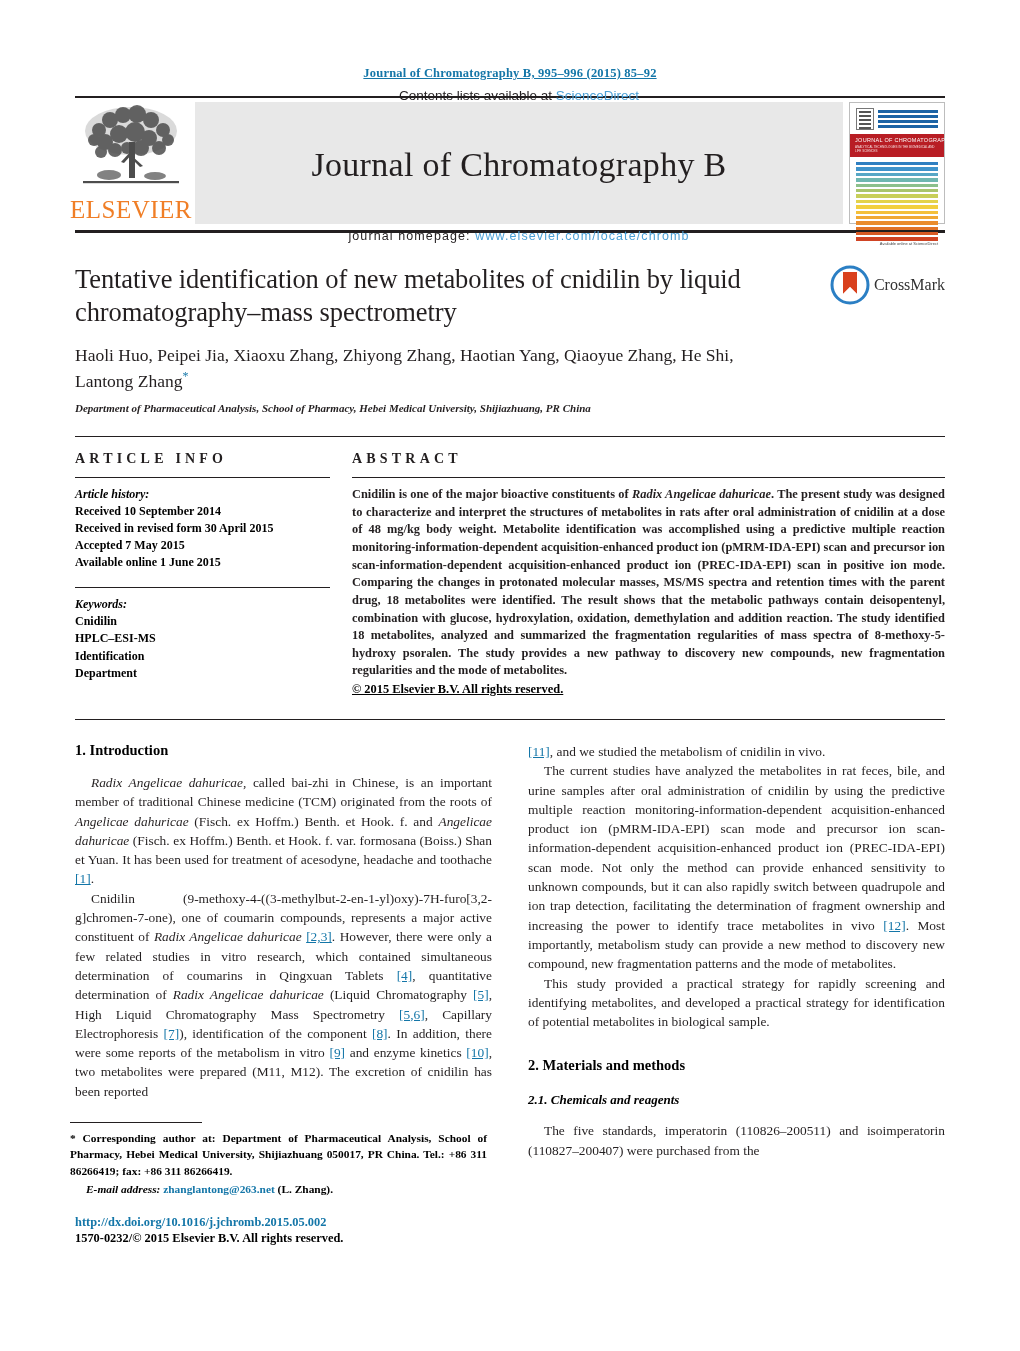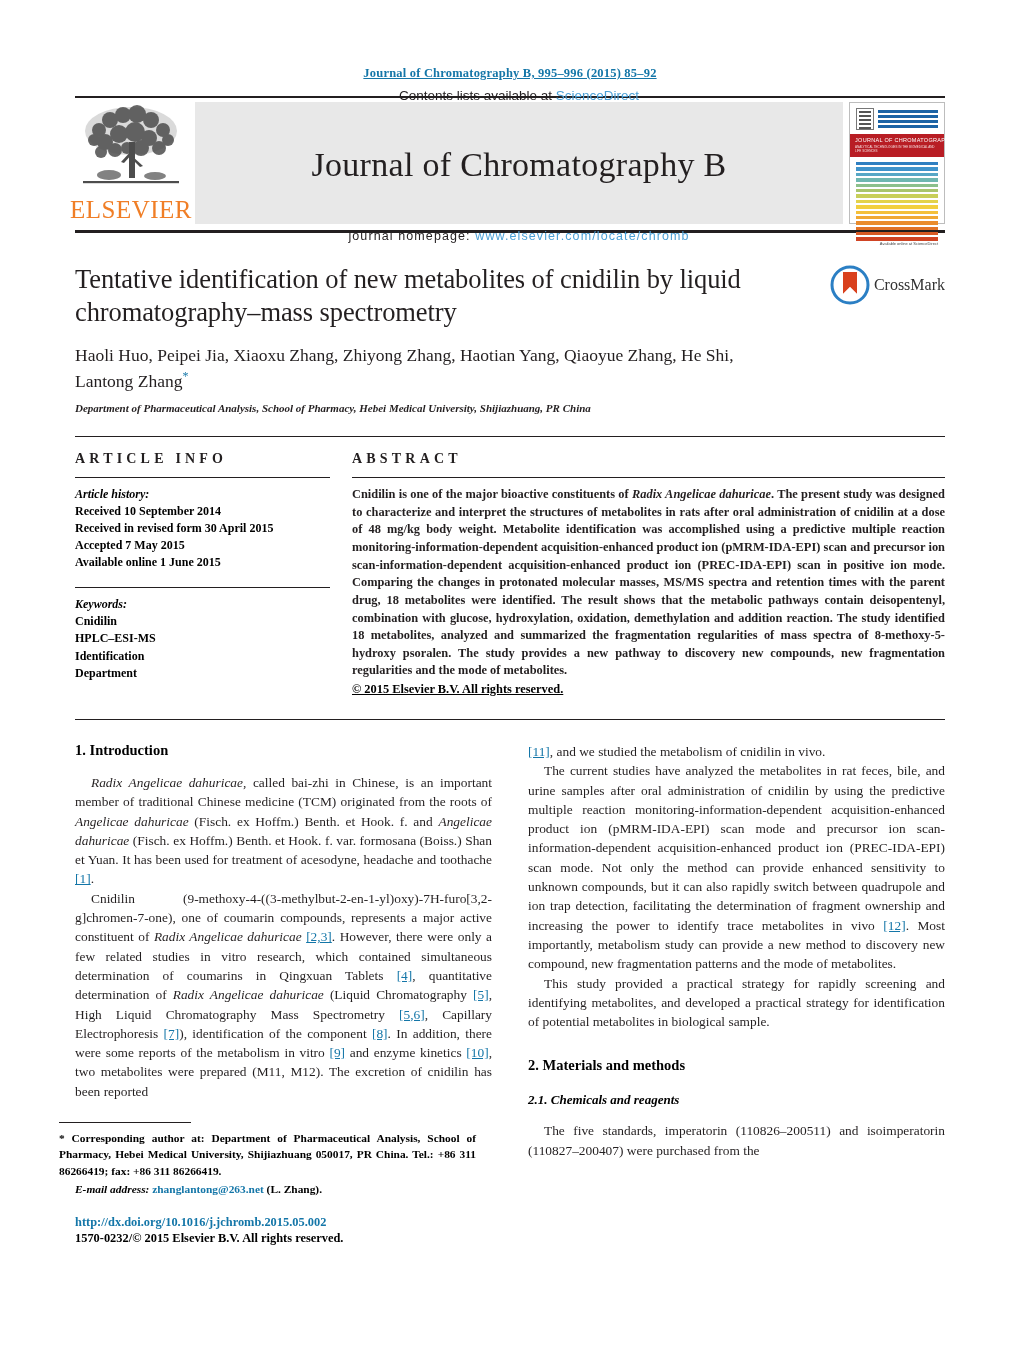--- a/index.html
+++ b/index.html
@@ -271,21 +271,21 @@
     text-indent: 16px;
     color: #231f20;
   }
   p.body.noindent { text-indent: 0; }
   p.body i { font-style: italic; }
   .ref { color: #1476a8; }
 
   
   .footnote-wrap {
     position: absolute;
-    left: 59px;
+    left: 70px;
     top: 1122px;
     width: 417px;
   }
   .fn-rule {
     border-top: 1px solid #231f20;
     width: 132px;
     margin-bottom: 7px;
   }
   .fn {
     font-size: 11.4px;

